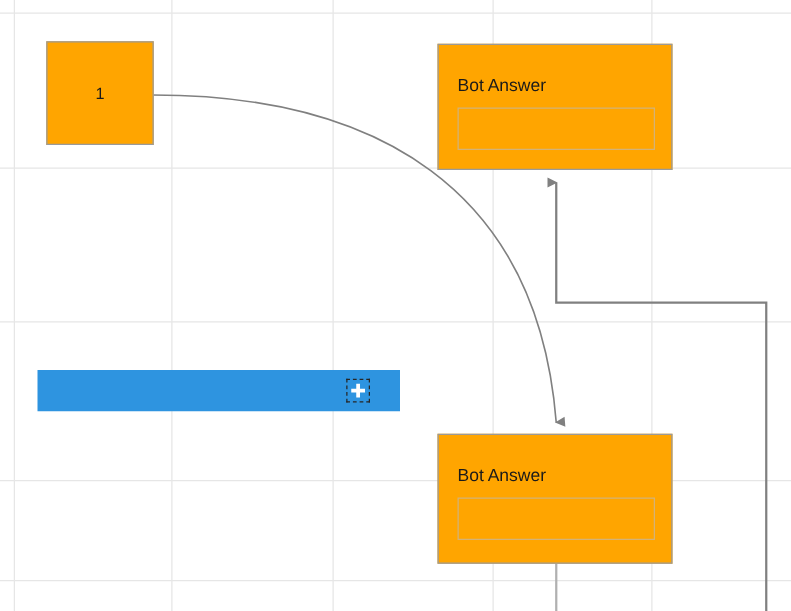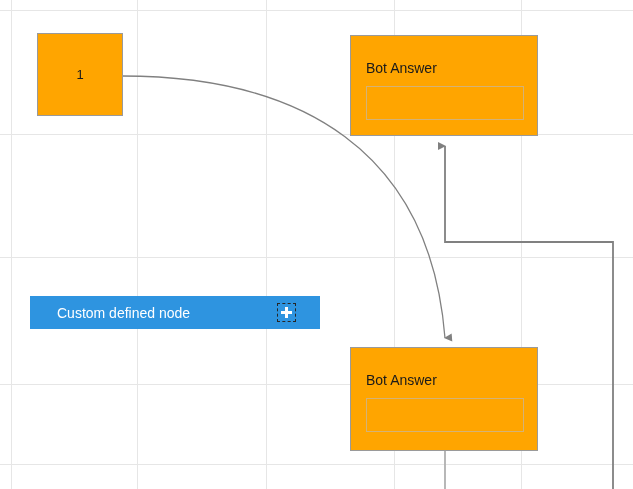--- a/index.html
+++ b/index.html
@@ -177,20 +177,19 @@
     <div class="node-bot-title">Bot Answer</div>
     <div class="node-bot-slot"></div>
   </div>
 
   <div class="node node-bot" id="node-bot-bottom">
     <div class="node-bot-title">Bot Answer</div>
     <div class="node-bot-slot"></div>
   </div>
 
   <div id="node-custom">
-    <span id="node-custom-label">Custom defined node</span>
     <span id="node-custom-add">
       <span class="plus-h"></span>
       <span class="plus-v"></span>
     </span>
   </div>
 
 </div>
 
 </body></html>

